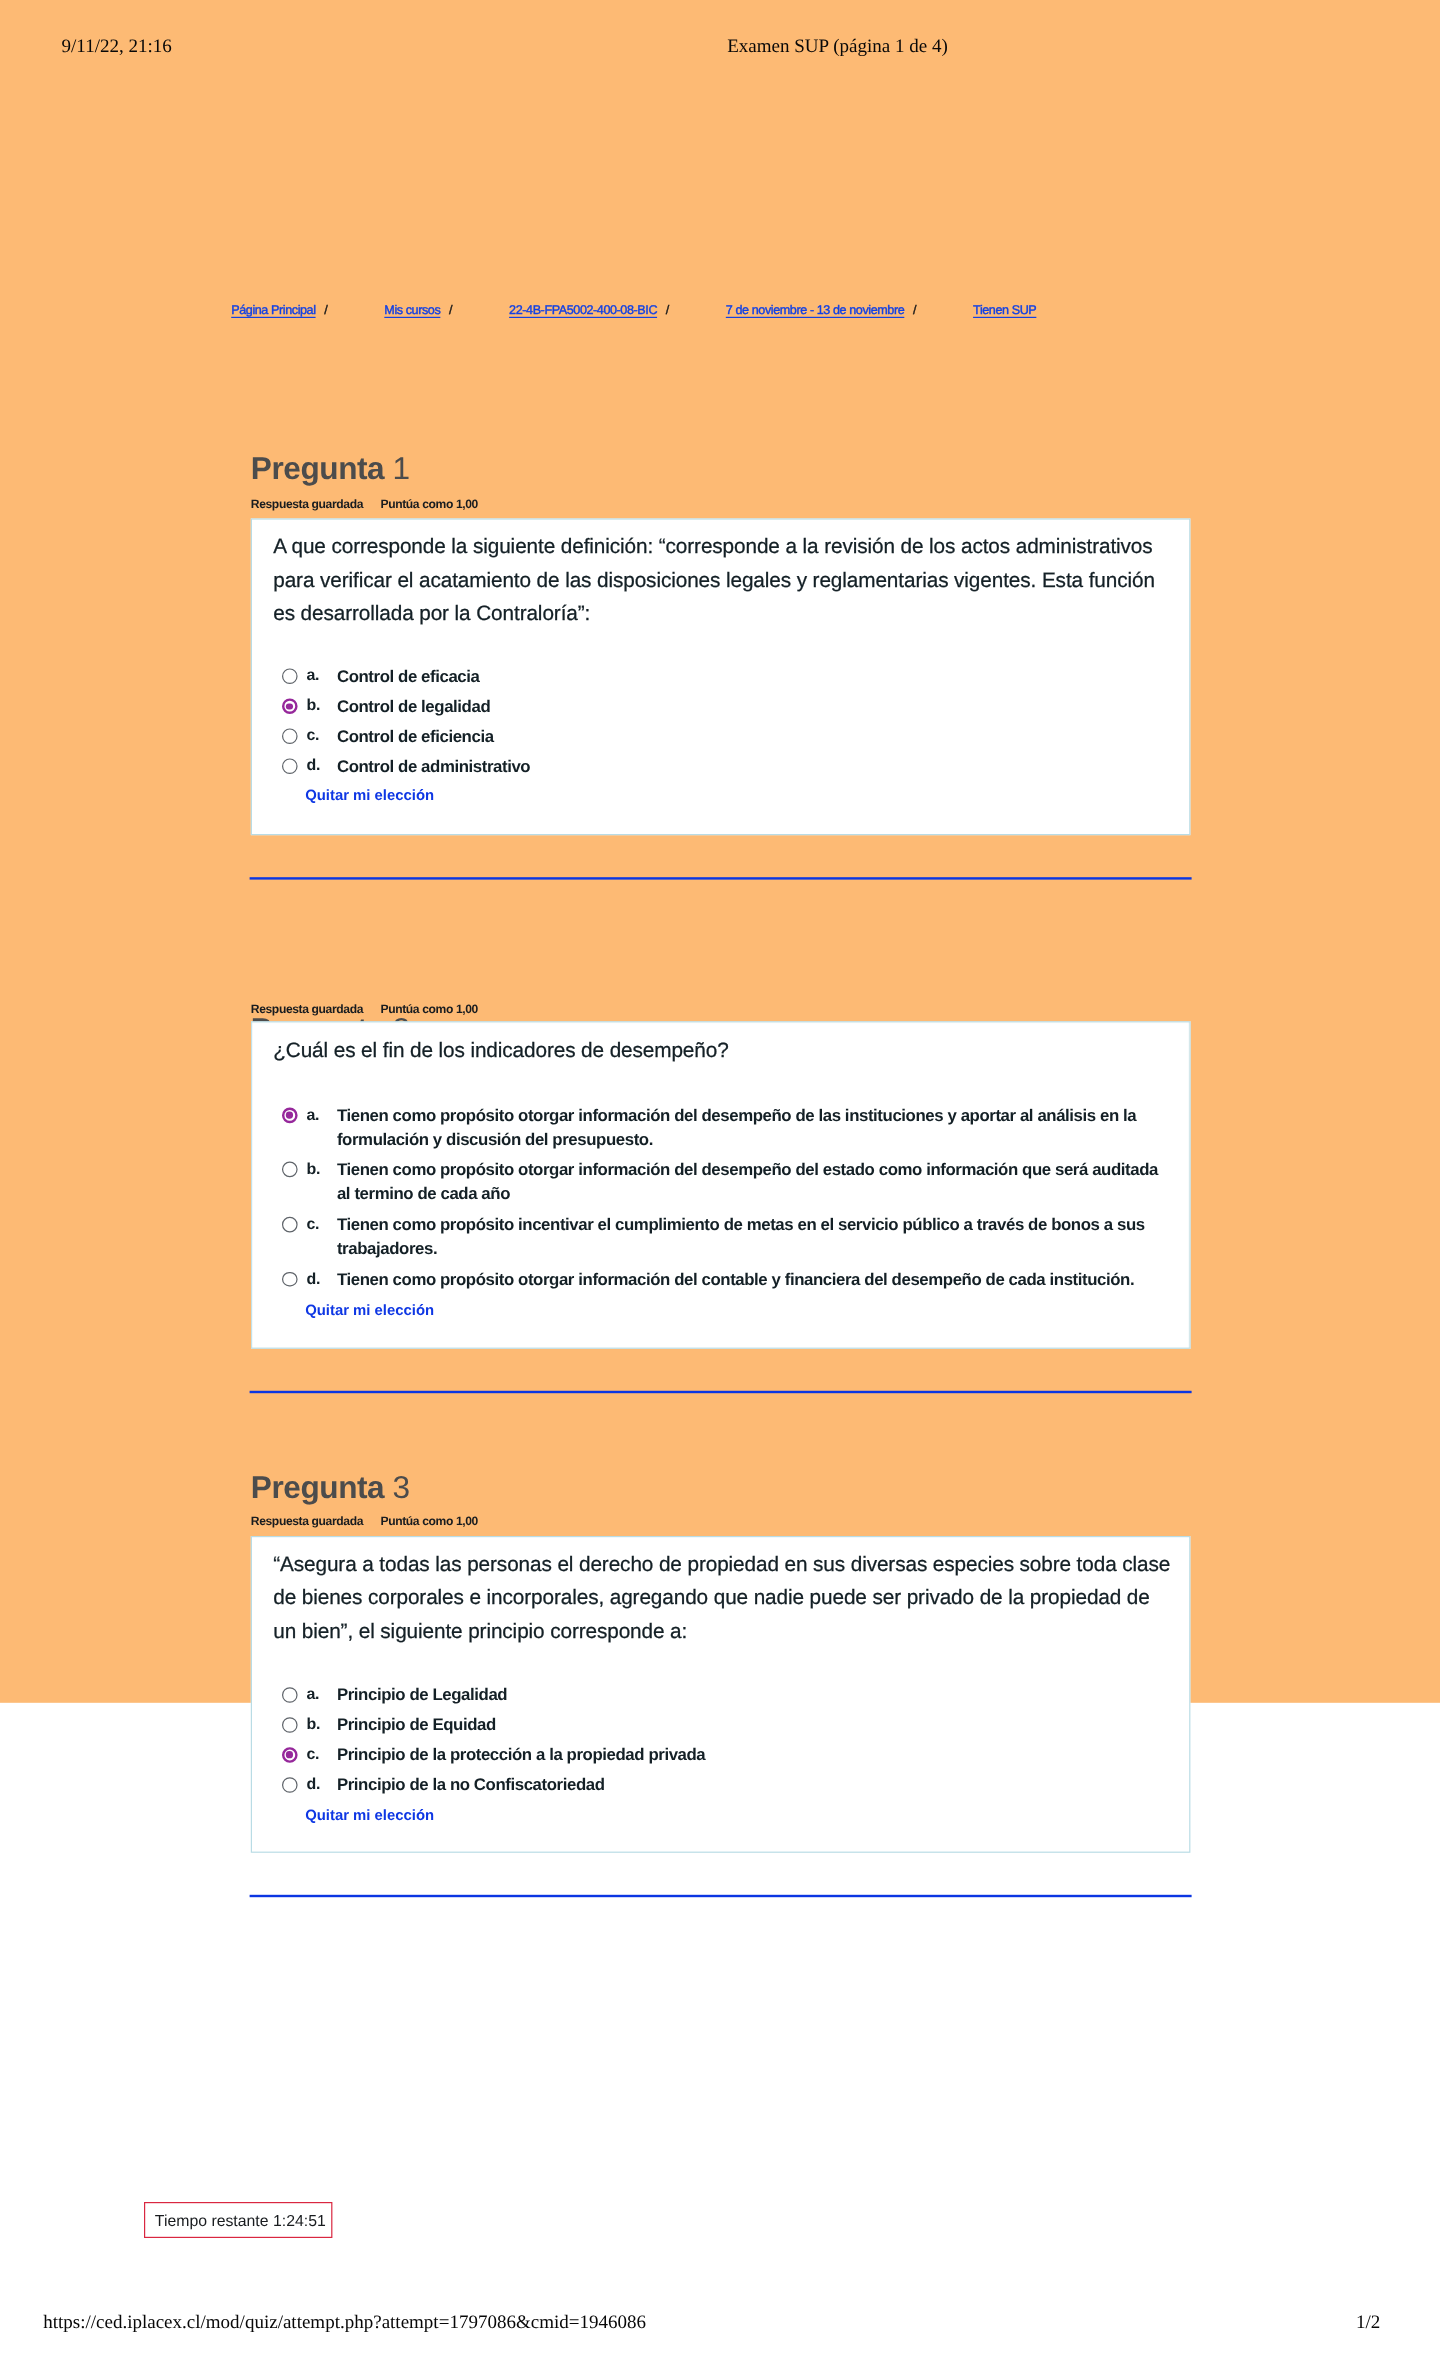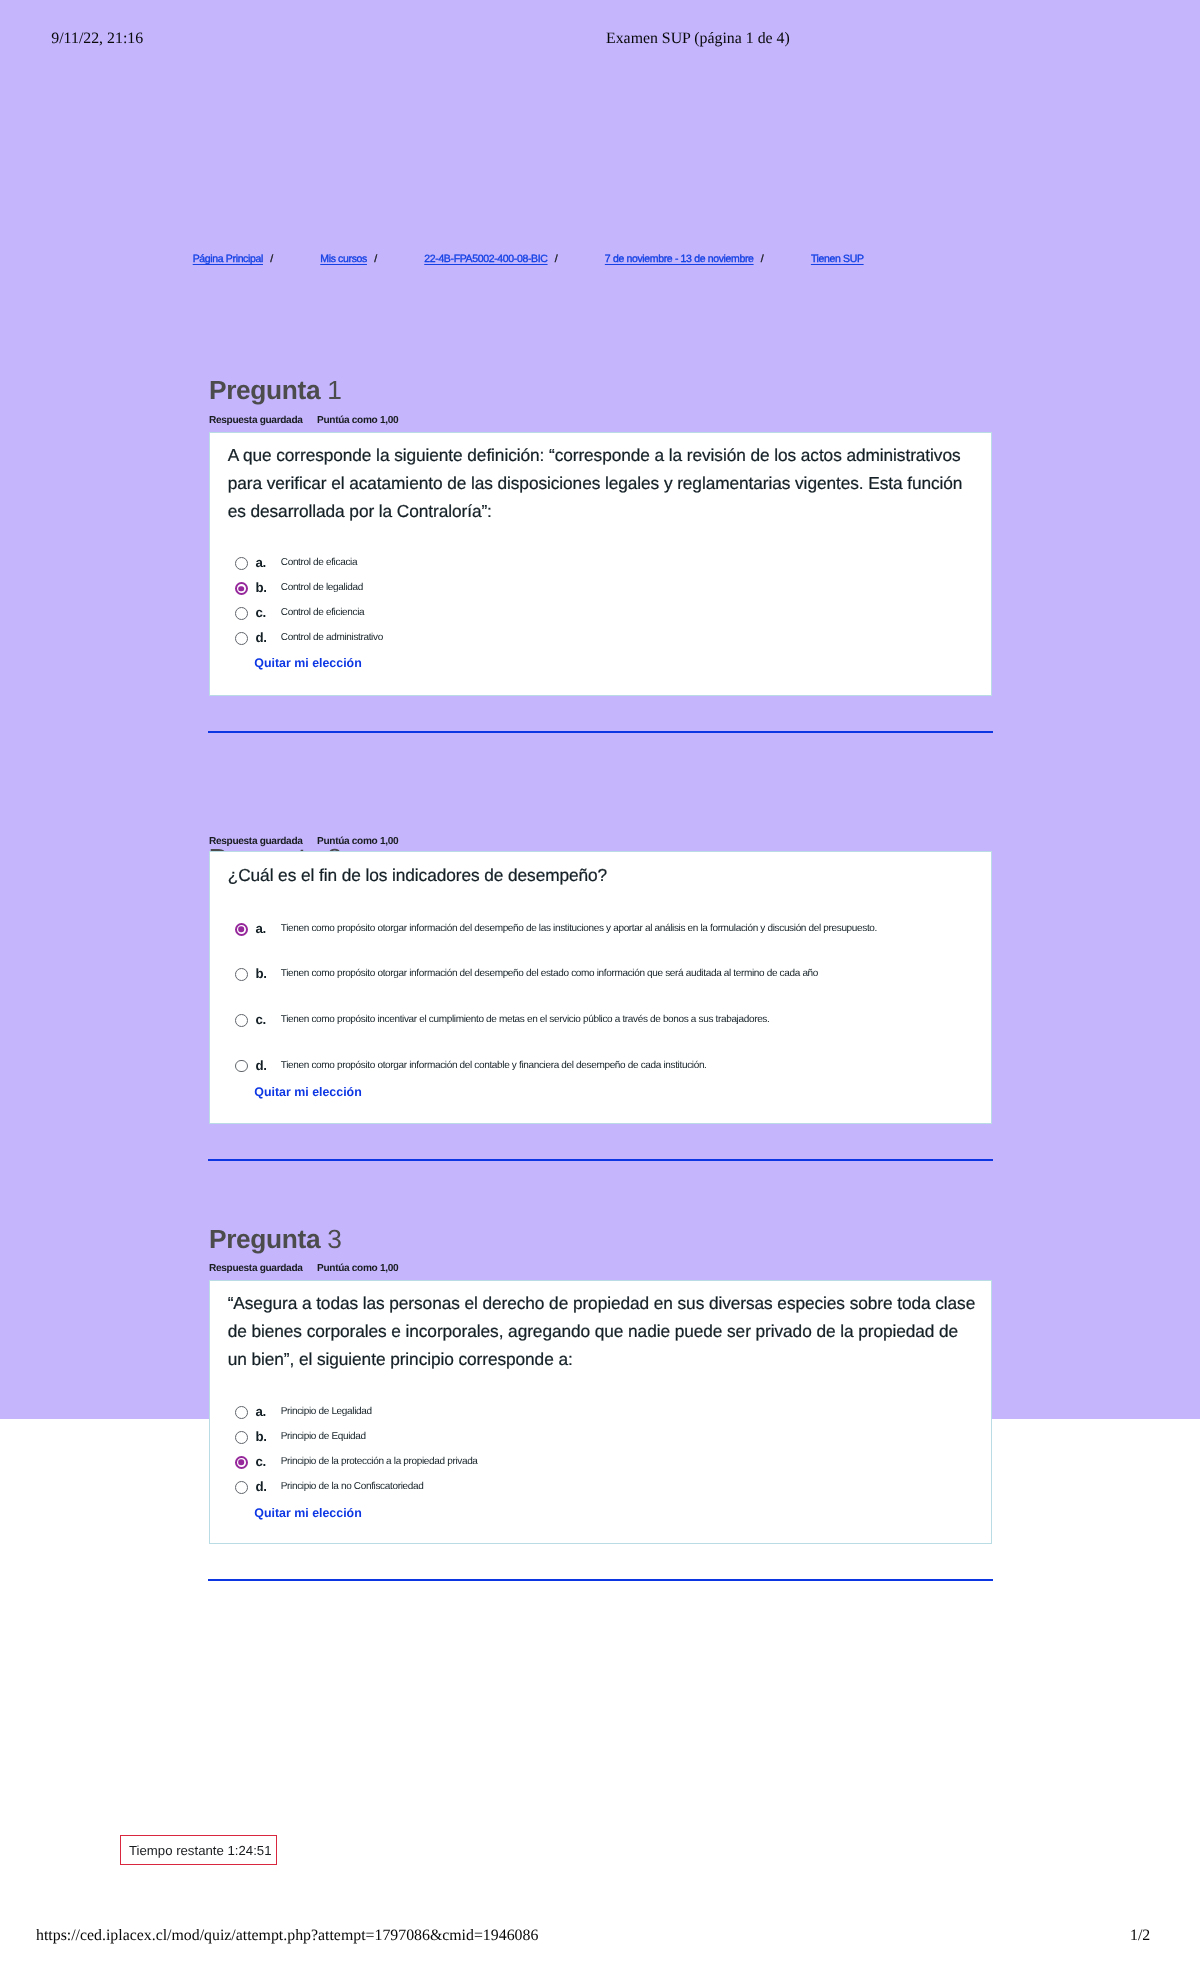--- a/index.html
+++ b/index.html
@@ -1,18 +1,18 @@
 <!DOCTYPE html>
 <html><head>
 <meta charset="utf-8">
 <style>
   html,body{margin:0;padding:0;background:#fff;}
   body{width:1200px;height:1976px;font-family:"Liberation Sans",sans-serif;overflow:hidden;
        -webkit-font-smoothing:antialiased;text-rendering:geometricPrecision;}
-  .page{position:relative;width:1200px;height:1419px;background:#c4b5fd;}
+  .page{position:relative;width:1200px;height:1419px;background:#fdba74;}
   
   .prt,.breadcrumb,.qhead,.qinfo,.qtext,.arow,.clearlink,.timer{will-change:opacity;}
   
   .prt{position:absolute;font-family:"Liberation Serif",serif;font-size:15.85px;color:#080808;white-space:nowrap;}
   #prt-date{left:51.3px;top:30.2px;}
   #prt-title{left:606px;top:30.2px;}
   #prt-url{left:36px;top:1926.5px;}
   #prt-page{left:1130px;top:1926.5px;}
   
   .doc{position:absolute;left:0;top:0;width:1200px;}
@@ -39,21 +39,21 @@
   .arow{position:absolute;left:234.9px;width:740px;height:0;}
   .arow .radio{position:absolute;left:0;top:0;}
   .arow .aletter{position:absolute;left:20.6px;top:-4.0px;}
   .arow .atext{position:absolute;left:45.9px;top:-4.0px;width:694px;}
   .radio{width:12.9px;height:12.9px;border-radius:50%;
       border:1.45px solid #5f646a;background:#fff;box-sizing:border-box;}
   .radio.on{border:2.3px solid #96289b;background:#fff;}
   .radio.on::after{content:"";position:absolute;left:50%;top:50%;width:5.6px;height:5.6px;
       border-radius:50%;background:#96289b;transform:translate(-50%,-50%);}
   .aletter{font-size:13.3px;letter-spacing:-0.34px;font-weight:700;color:#142026;line-height:20px;}
-  .atext{font-size:10px;letter-spacing:-0.34px;font-weight:400;color:#142026;line-height:20px;}
+  .atext{font-size:14px;letter-spacing:-0.34px;font-weight:700;color:#142026;line-height:20px;}
   .clearlink{position:absolute;left:254.3px;font-size:12.4px;font-weight:700;
       color:#0e37e4;line-height:1;}
   hr.sep{position:absolute;left:208px;width:785px;height:0;border:none;
       border-top:2.2px solid #0b36e2;margin:0;}
   .timer{position:absolute;left:120px;top:1835px;width:157px;height:30px;
       border:1.4px solid #d92740;box-sizing:border-box;
       font-size:13.2px;color:#191c1f;white-space:nowrap;
       display:flex;align-items:center;padding-left:8px;}
 </style>
 </head>

